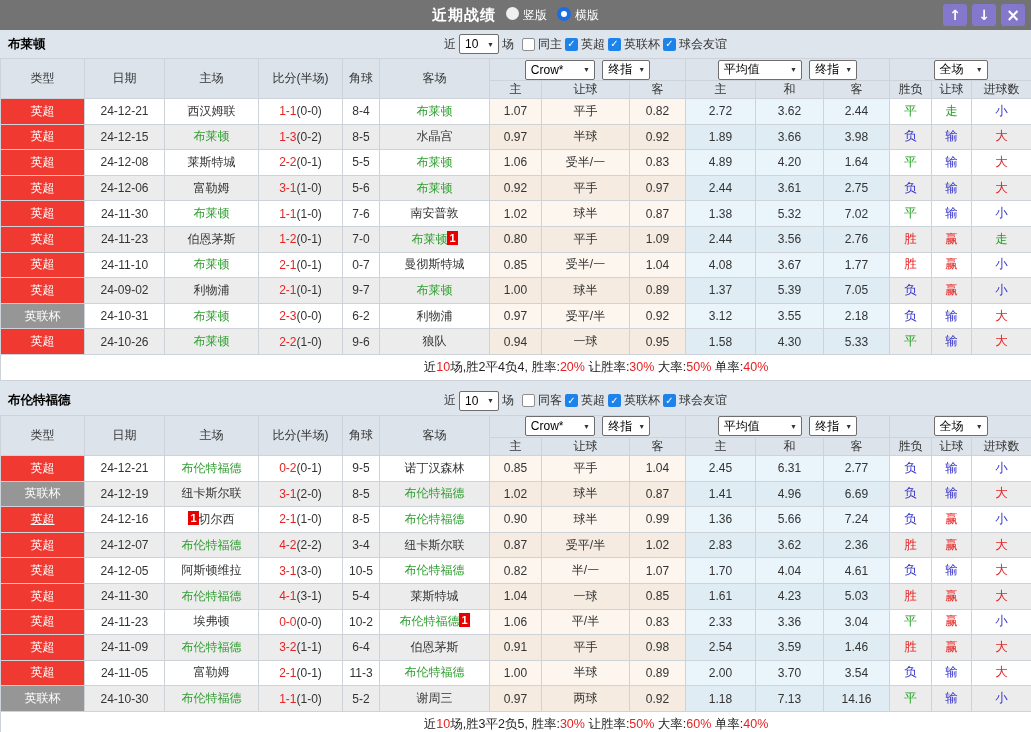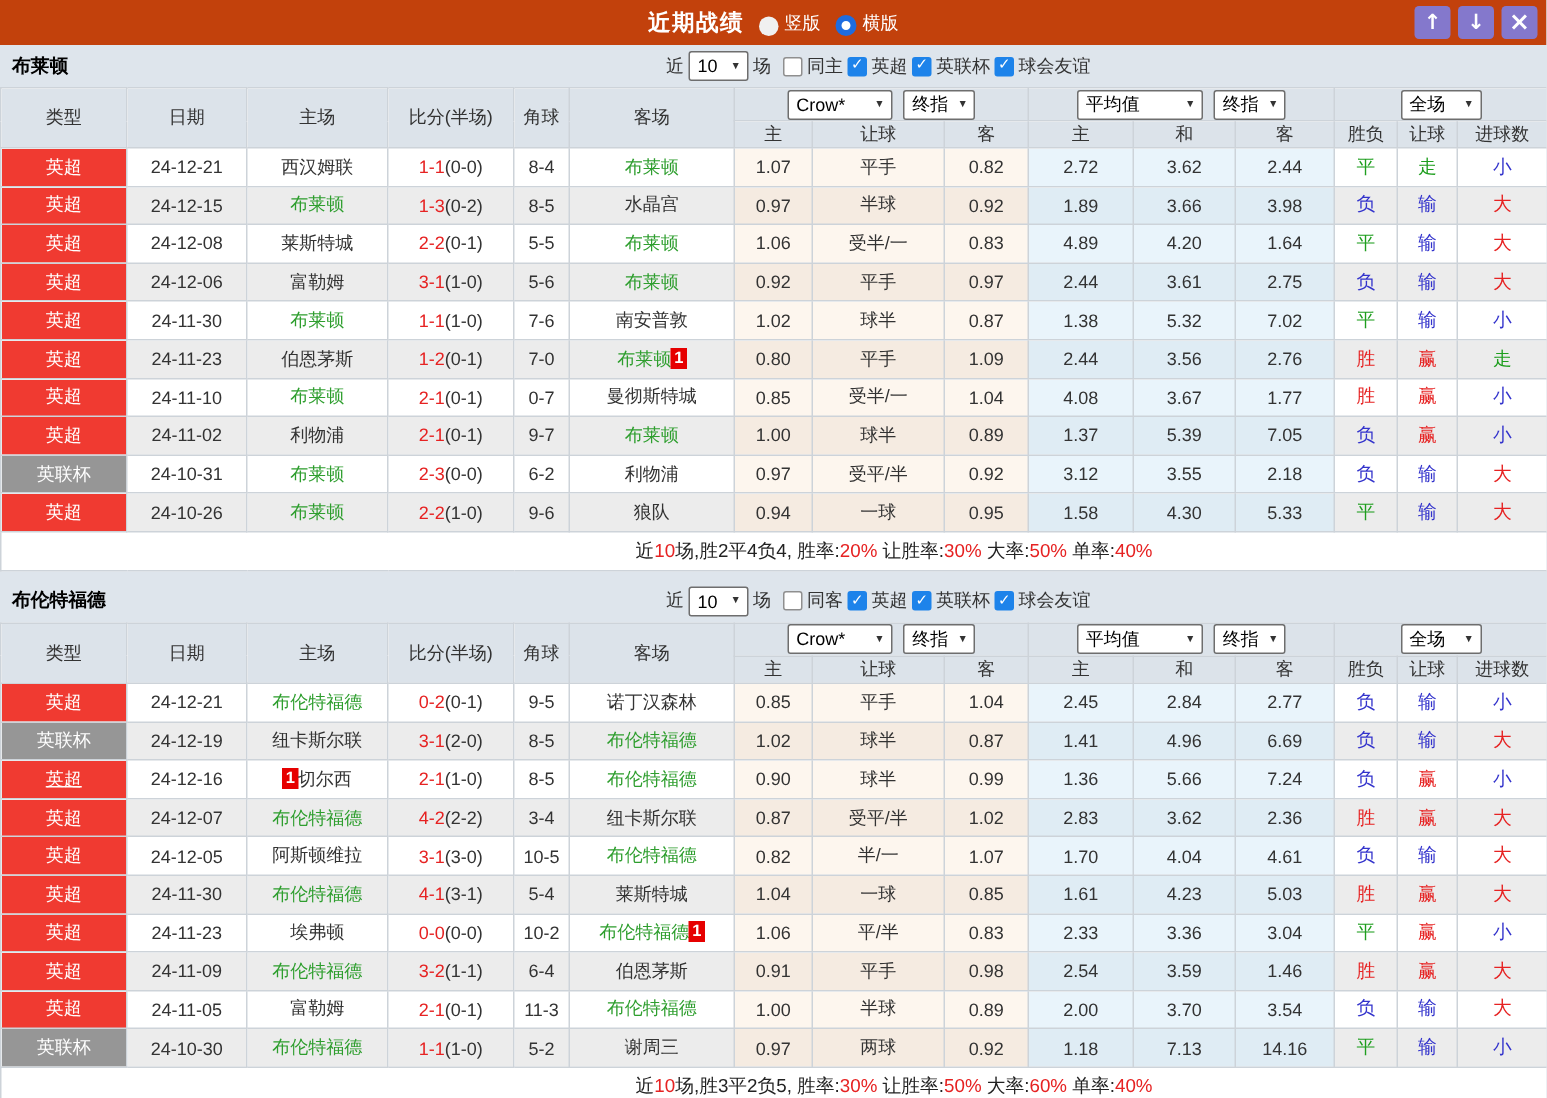--- a/index.html
+++ b/index.html
@@ -1,22 +1,22 @@
 <!DOCTYPE html>
 <html><head>
 <meta charset="utf-8">
 <style>
   *{box-sizing:border-box;margin:0;padding:0}
   html,body{width:1031px;height:732px;overflow:hidden}
   body{background:#dee5ec;font-family:"Liberation Sans","DejaVu Sans",sans-serif;font-size:12px;color:#333}
 
   
-  .topbar{height:30px;background:#c2410c;position:relative;display:flex;align-items:center;justify-content:center;gap:10px}
+  .topbar{height:30px;background:#737373;position:relative;display:flex;align-items:center;justify-content:center;gap:10px}
   .title{color:#fff;font-size:15px;font-weight:bold;letter-spacing:1px}
-  .radio-label{display:inline-flex;align-items:flex-end;gap:4px;color:#fff;font-size:12px;cursor:pointer}
+  .radio-label{display:inline-flex;align-items:flex-start;gap:4px;color:#fff;font-size:12px;cursor:pointer}
   .radio{width:13px;height:13px;border-radius:50%;background:#f0f0f0;display:inline-block}
   .radio.checked{width:14px;height:14px;background:#fff;border:4px solid #1d6ce0}
   .topbar-buttons{position:absolute;right:6px;top:4px;display:flex;gap:5px}
   .tb-btn{width:24px;height:22px;background:#8478cc;border:none;border-radius:3px;color:#fff;
           font-size:14px;font-weight:bold;cursor:pointer;display:flex;align-items:center;justify-content:center;
           font-family:"DejaVu Sans",sans-serif}
   .tb-btn.close{font-size:17px}
 
   
   .control-row{height:28px;position:relative;display:flex;align-items:center}
@@ -307,21 +307,21 @@
             <td class="warm">1.04</td>
             <td class="cool">4.08</td>
             <td class="cool">3.67</td>
             <td class="cool">1.77</td>
             <td class="plain res col-r">胜</td>
             <td class="plain res col-r">赢</td>
             <td class="plain res col-b">小</td>
           </tr>
           <tr>
             <td class="type-cell t-red">英超</td>
-            <td class="plain">24-11-02</td>
+            <td class="plain">24-09-02</td>
             <td class="plain"><span class="team-name">利物浦</span></td>
             <td class="plain"><span class="ft">2-1</span><span class="ht">(0-1)</span></td>
             <td class="plain">9-7</td>
             <td class="plain"><span class="team-name g-team">布莱顿</span></td>
             <td class="warm">1.00</td>
             <td class="warm">球半</td>
             <td class="warm">0.89</td>
             <td class="cool">1.37</td>
             <td class="cool">5.39</td>
             <td class="cool">7.05</td>
@@ -470,21 +470,21 @@
             <td class="type-cell t-red">英超</td>
             <td class="plain">24-12-21</td>
             <td class="plain"><span class="team-name g-team">布伦特福德</span></td>
             <td class="plain"><span class="ft">0-2</span><span class="ht">(0-1)</span></td>
             <td class="plain">9-5</td>
             <td class="plain"><span class="team-name">诺丁汉森林</span></td>
             <td class="warm">0.85</td>
             <td class="warm">平手</td>
             <td class="warm">1.04</td>
             <td class="cool">2.45</td>
-            <td class="cool">2.84</td>
+            <td class="cool">6.31</td>
             <td class="cool">2.77</td>
             <td class="plain res col-b">负</td>
             <td class="plain res col-b">输</td>
             <td class="plain res col-b">小</td>
           </tr>
           <tr>
             <td class="type-cell t-gray">英联杯</td>
             <td class="plain">24-12-19</td>
             <td class="plain"><span class="team-name">纽卡斯尔联</span></td>
             <td class="plain"><span class="ft">3-1</span><span class="ht">(2-0)</span></td>

